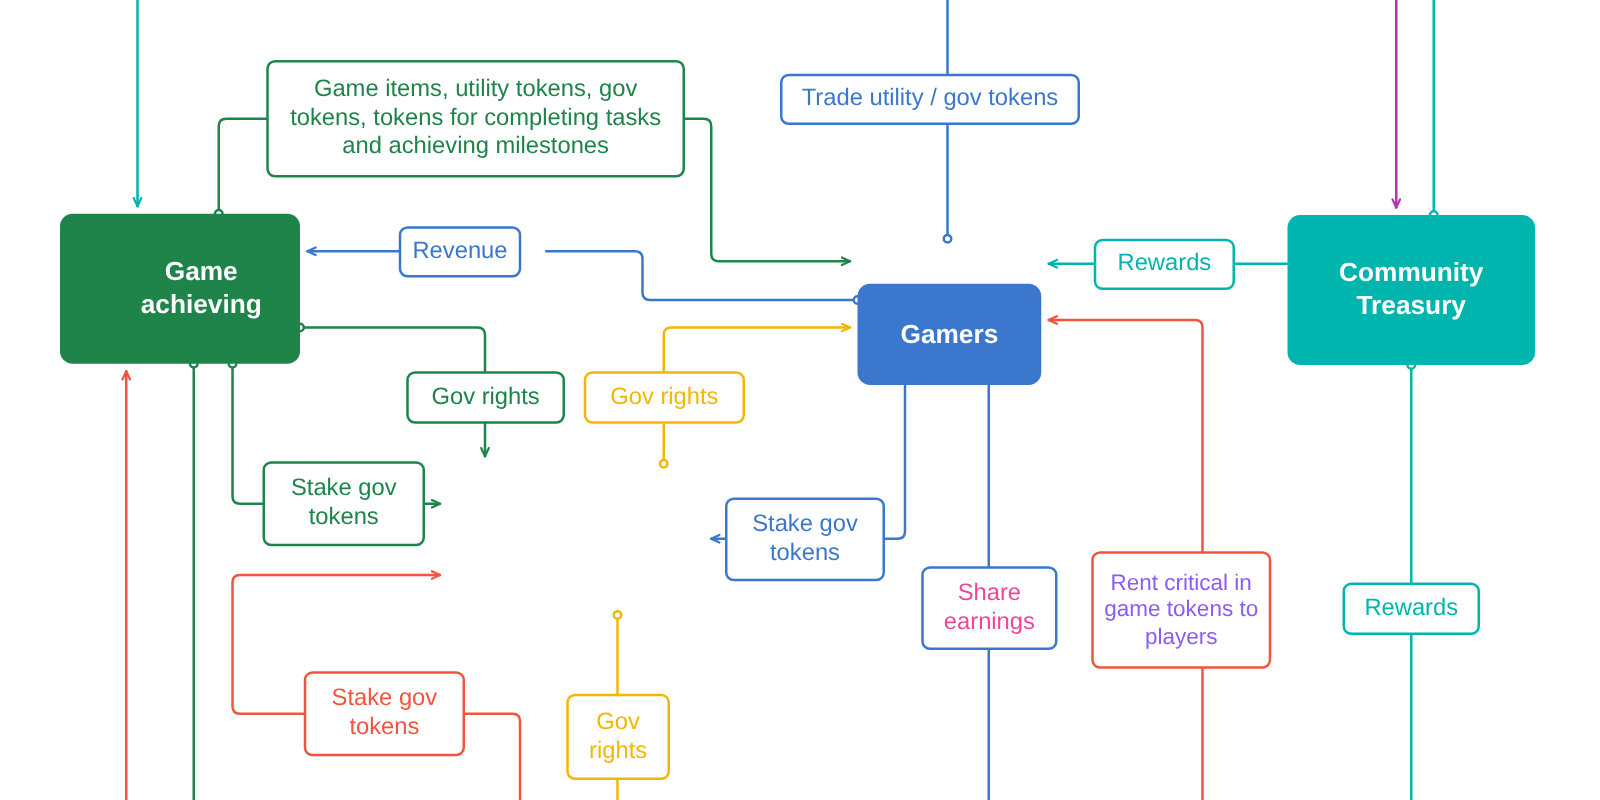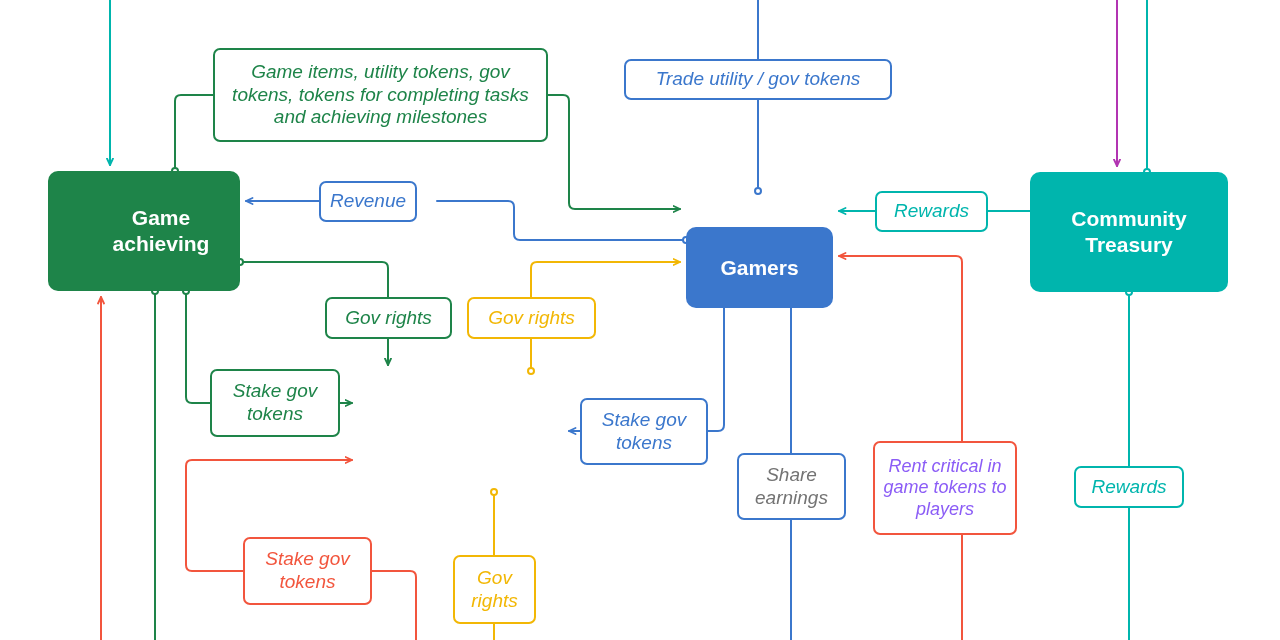--- a/index.html
+++ b/index.html
@@ -45,21 +45,20 @@
     border-width: 2px;
     display: flex;
     align-items: center;
     justify-content: center;
     text-align: center;
     font-size: 19px;
     line-height: 1.2;
     z-index: 4;
     box-sizing: border-box;
     padding: 1px 7px;
-    font-style: italic;
   }
   .label.small { font-size: 18px; }
 </style>
 </head>
 <body>
 
 <div id="canvas">
 
   <svg id="wires" viewBox="0 0 1280 640" xmlns="http://www.w3.org/2000/svg">
     <defs>
@@ -166,21 +165,21 @@
       <span>Community</span><br>
       <span>Treasury</span>
     </span>
   </div>
 
 
   <div class="label" style="left:213px; top:48px; width:335px; height:94px; border-color:#1e8449; color:#1e8449;">
     <span>Game items, utility tokens, gov tokens, tokens for completing tasks and achieving milestones</span>
   </div>
 
-  <div class="label" style="left:624px; top:59px; width:268px; height:41px; border-color:#3b77cc; color:#3b77cc;align-items:center;">
+  <div class="label" style="left:624px; top:59px; width:240px; height:41px; border-color:#3b77cc; color:#3b77cc;align-items:center;">
     <span>Trade utility / gov tokens</span>
   </div>
 
   <div class="label" style="left:319px; top:181px; width:98px; height:41px; border-color:#3b77cc; color:#3b77cc;">
     <span>Revenue</span>
   </div>
 
   <div class="label" style="left:875px; top:191px; width:113px; height:41px; border-color:#00b5ad; color:#00b5ad;">
     <span>Rewards</span>
   </div>
@@ -194,21 +193,21 @@
   </div>
 
   <div class="label" style="left:210px; top:369px; width:130px; height:68px; border-color:#1e8449; color:#1e8449;">
     <span>Stake gov tokens</span>
   </div>
 
   <div class="label" style="left:580px; top:398px; width:128px; height:67px; border-color:#3b77cc; color:#3b77cc;">
     <span>Stake gov tokens</span>
   </div>
 
-  <div class="label" style="left:737px; top:453px; width:109px; height:67px; border-color:#3b77cc; color:#737373;">
+  <div class="label" style="left:737px; top:453px; width:109px; height:67px; border-color:#3b77cc; color:#ec4899;">
     <span>Share earnings</span>
   </div>
 
   <div class="label small" style="left:873px; top:441px; width:144px; height:94px; border-color:#f2553d; color:#8b5cf6;">
     <span>Rent critical in game tokens to players</span>
   </div>
 
   <div class="label" style="left:1074px; top:466px; width:110px; height:42px; border-color:#00b5ad; color:#00b5ad;">
     <span>Rewards</span>
   </div>

